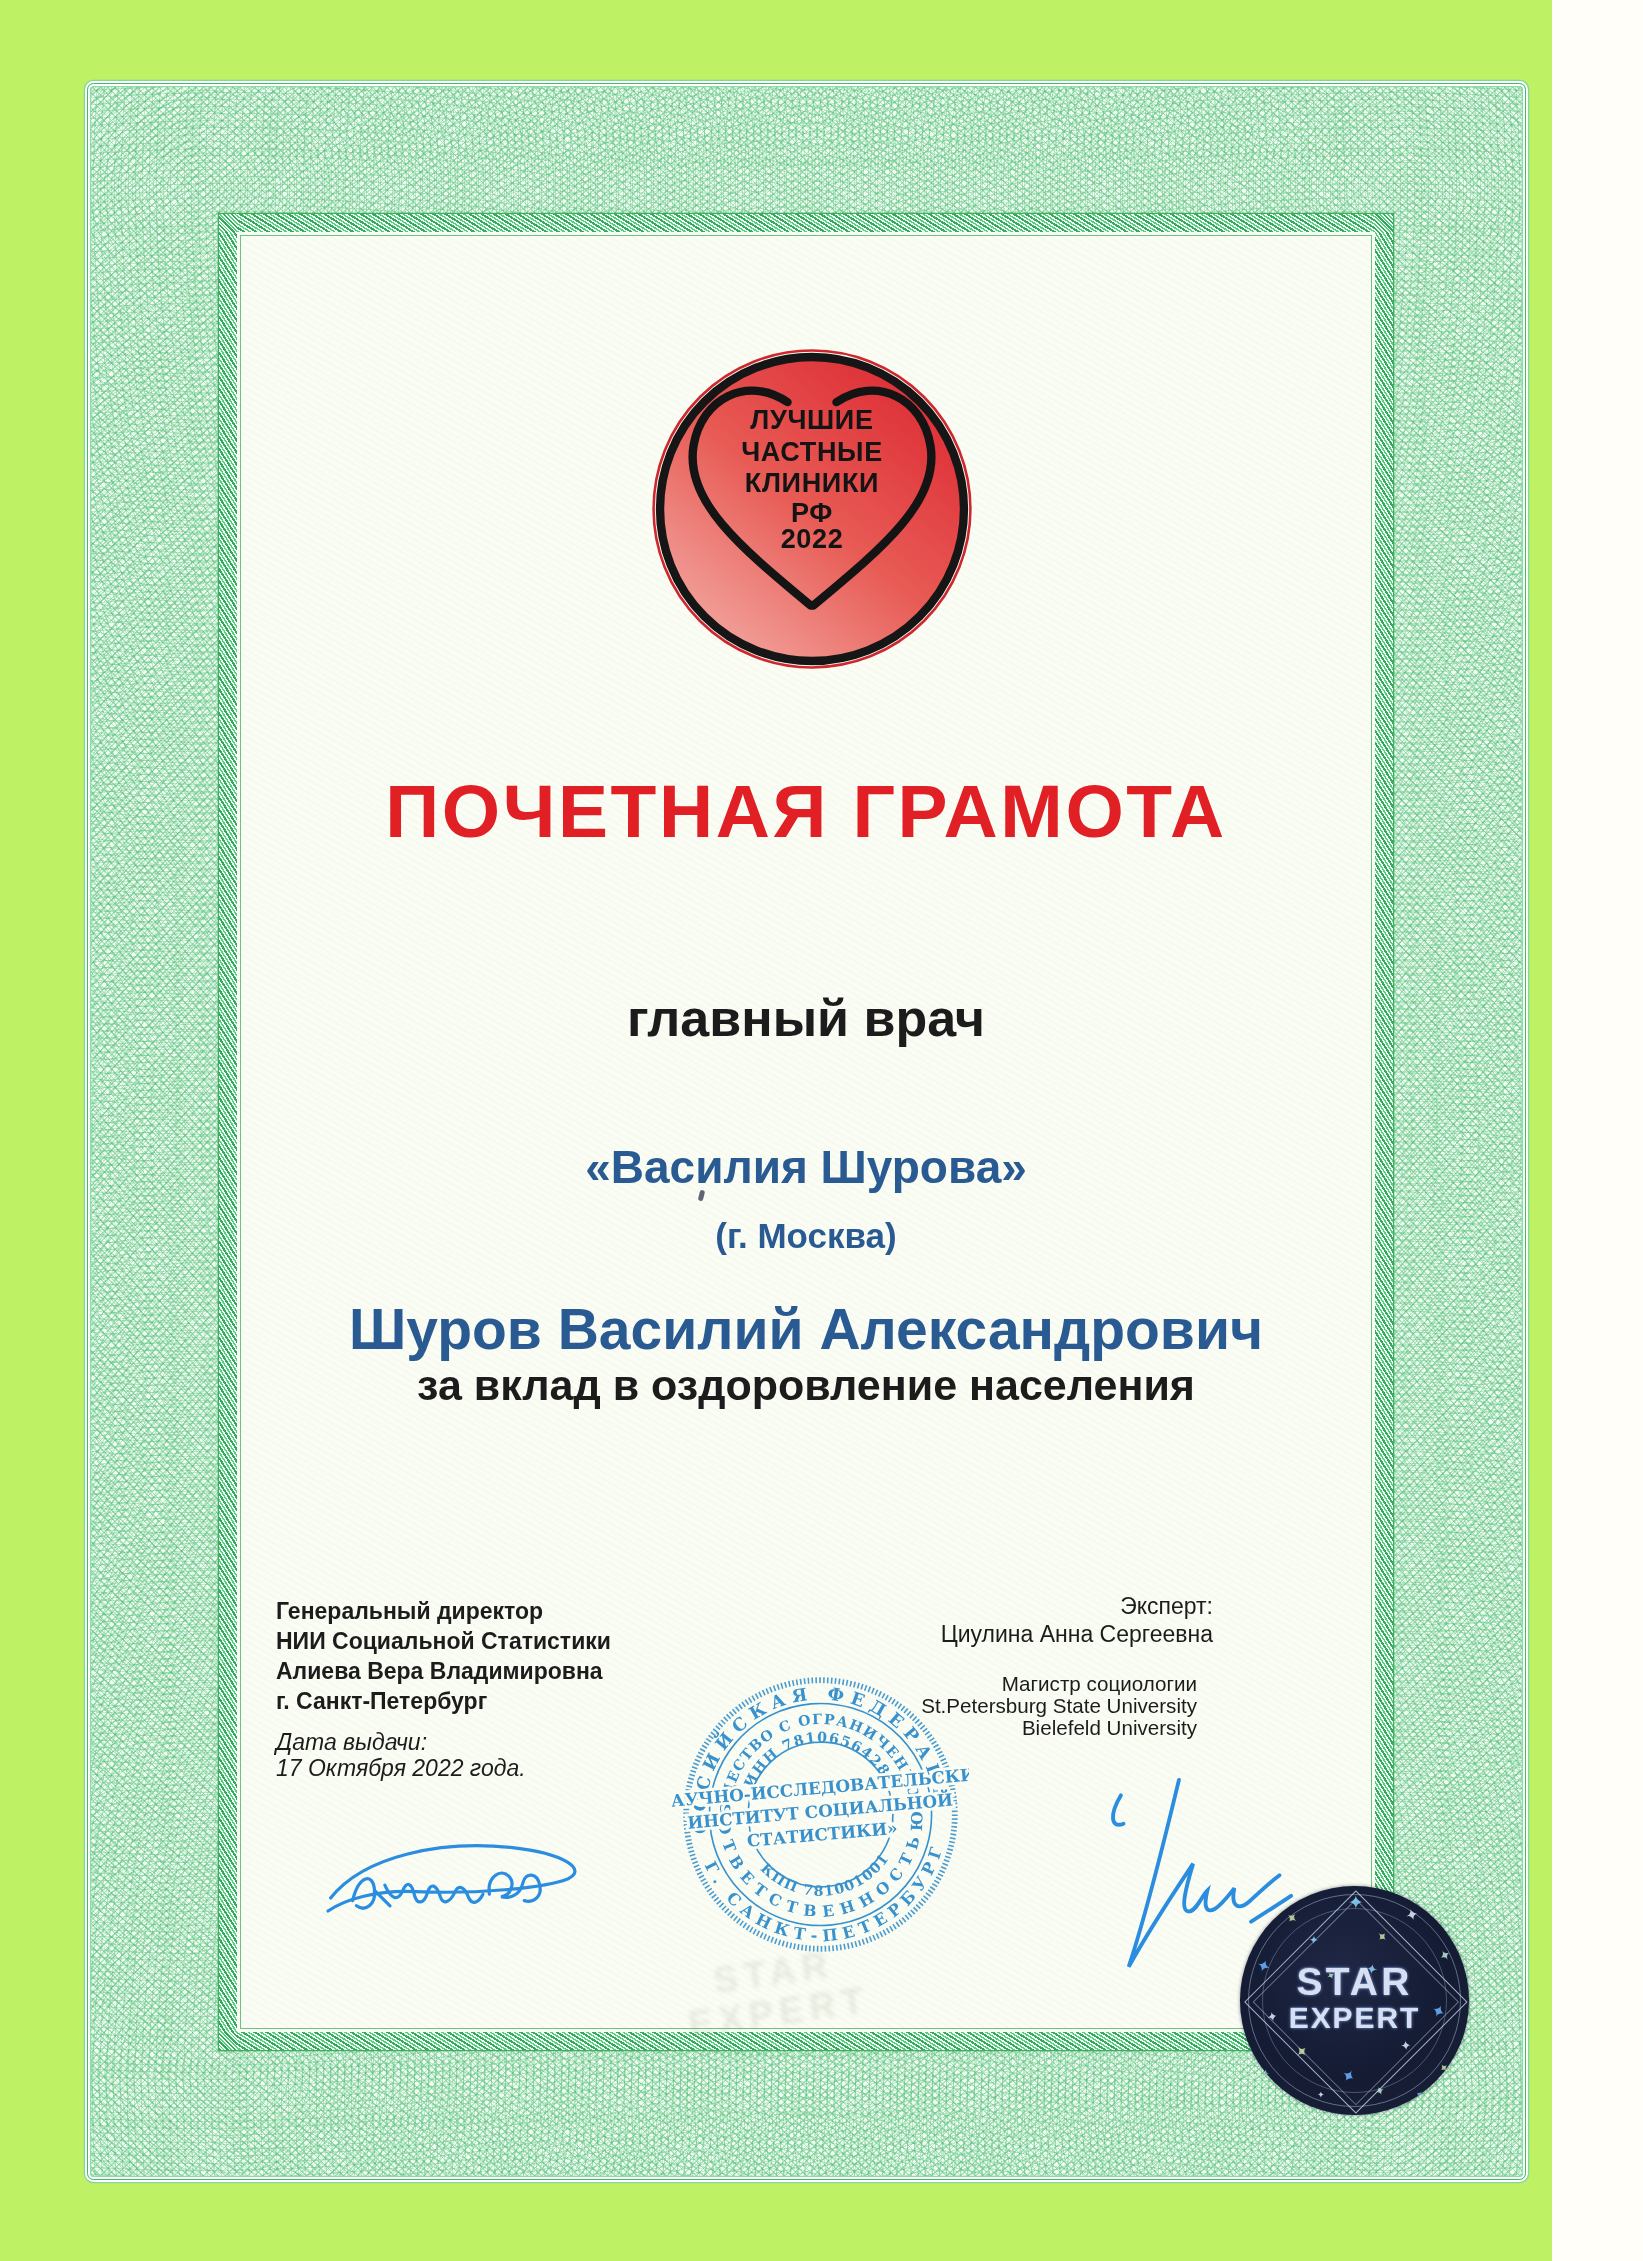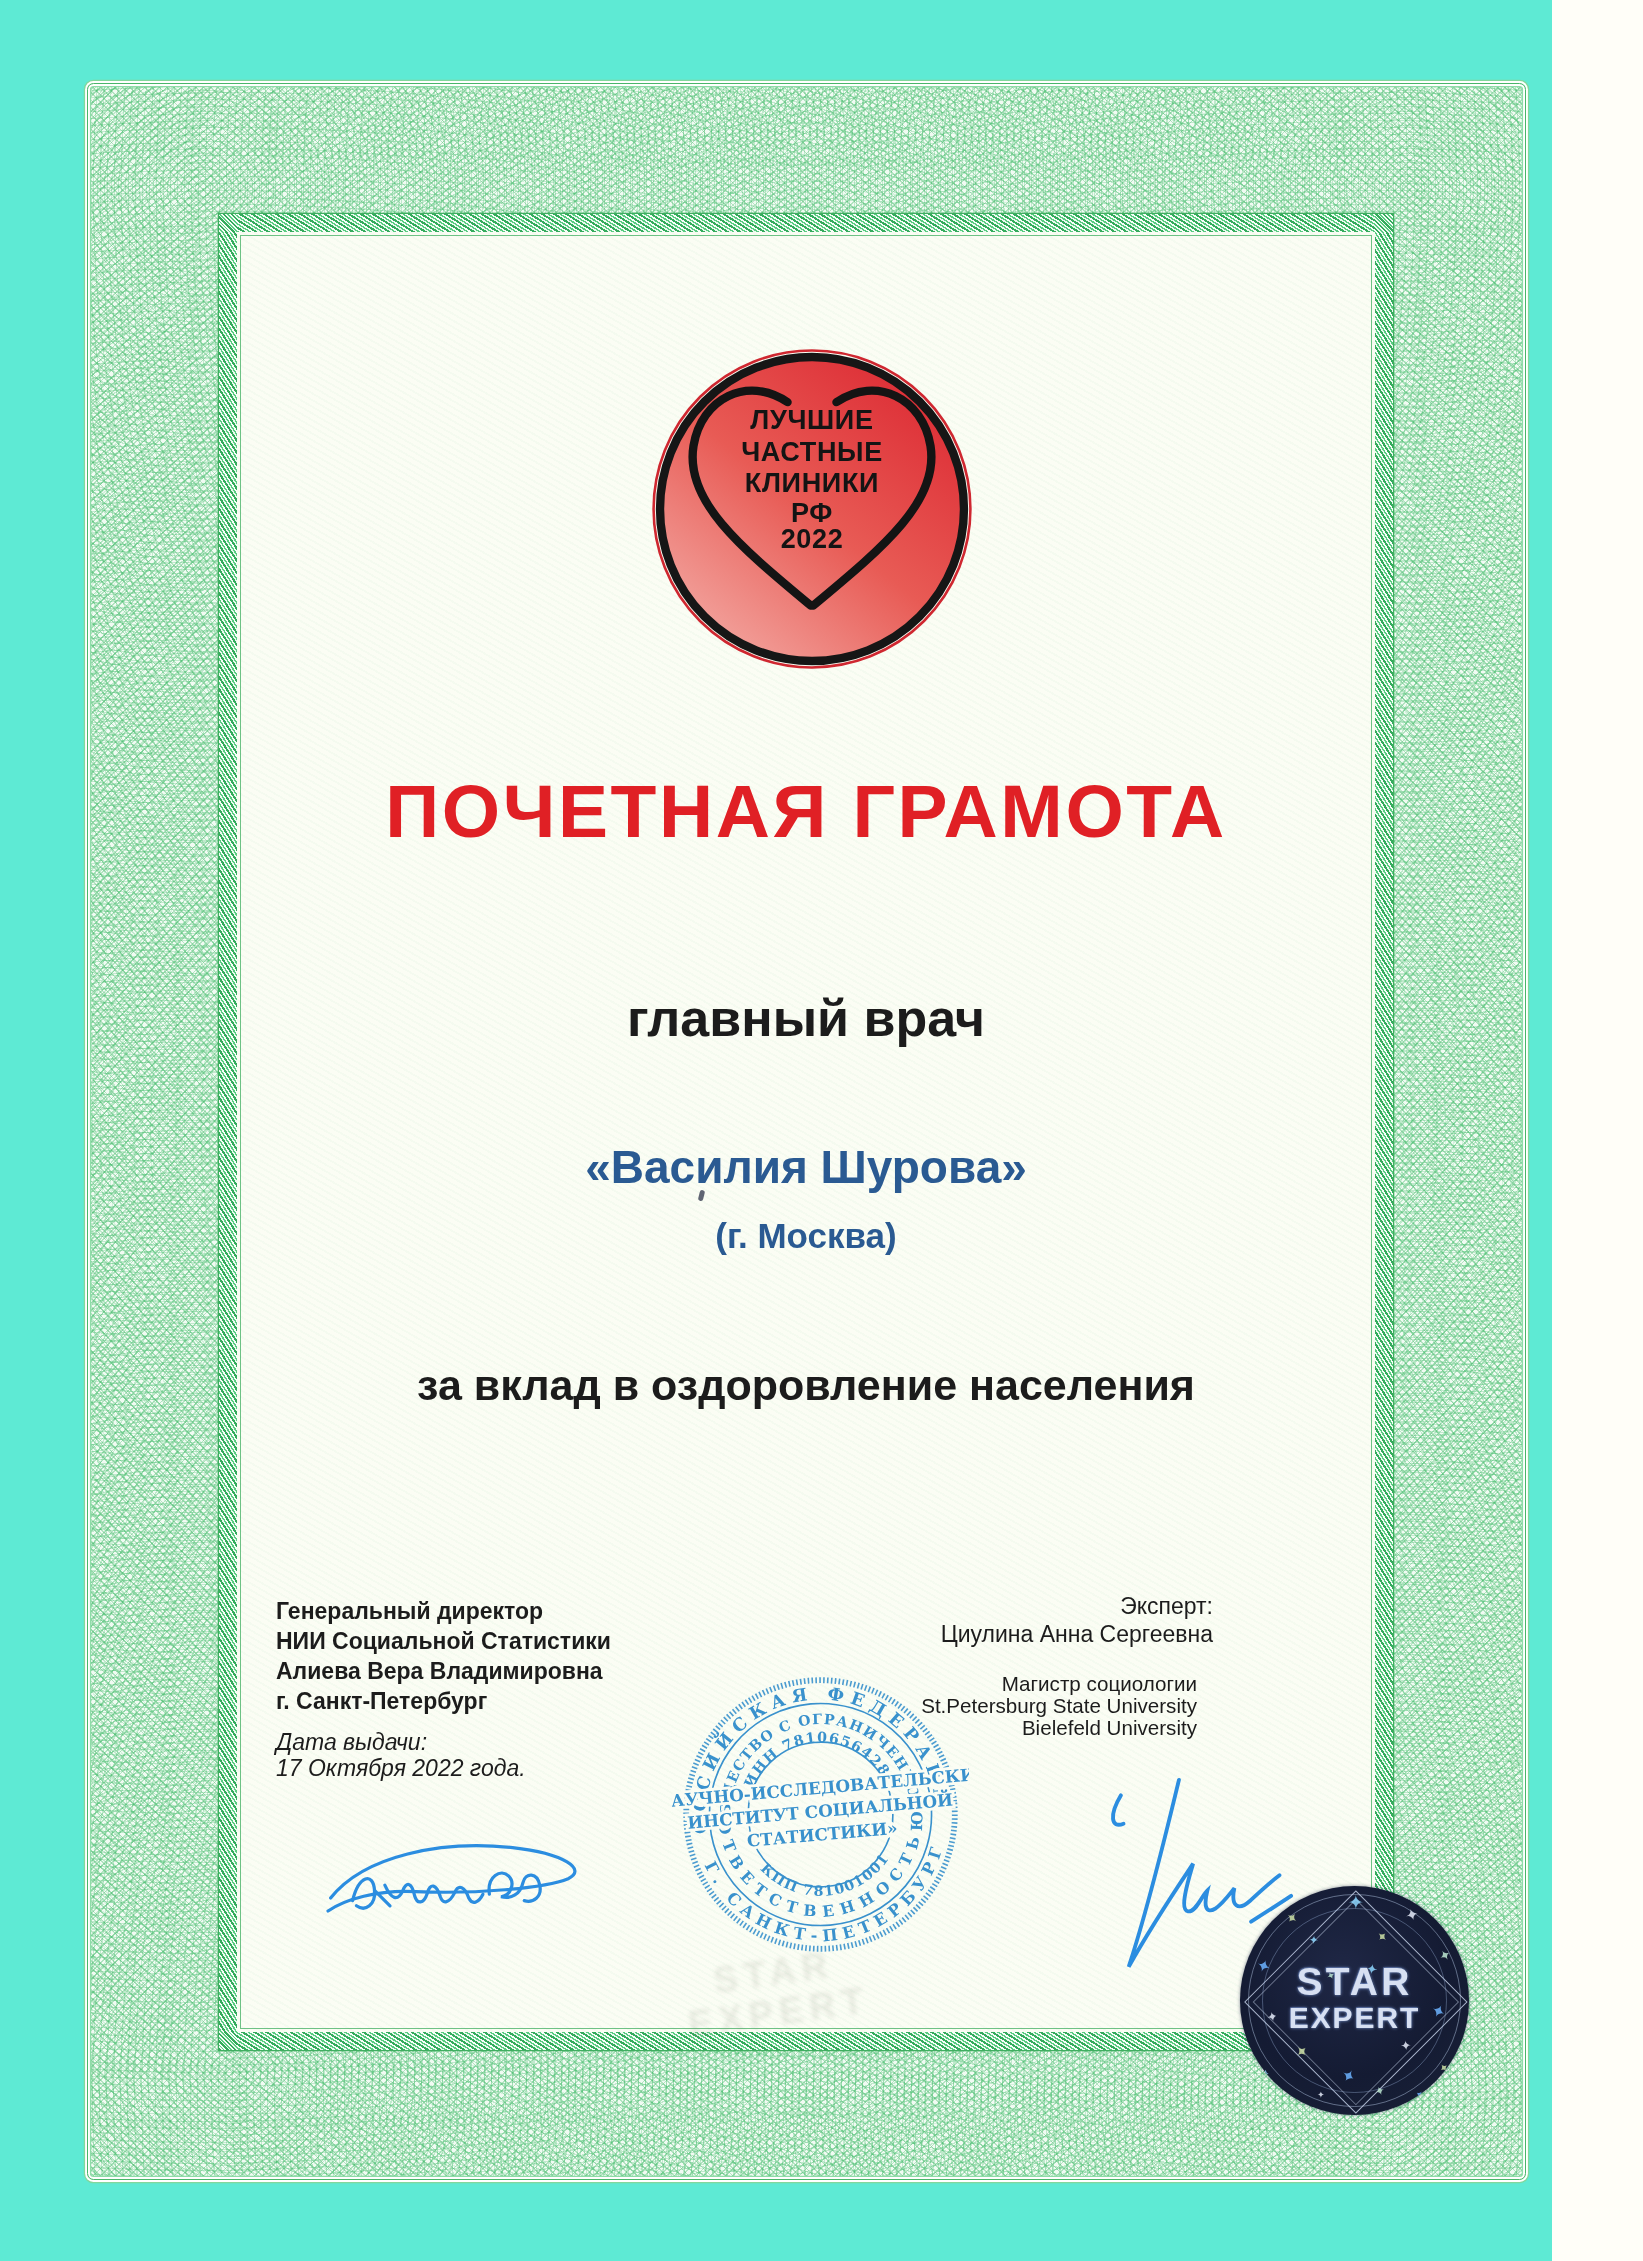--- a/index.html
+++ b/index.html
@@ -1,16 +1,16 @@
 <!DOCTYPE html>
 <html style="font-size:10.3px"><head>
 <meta charset="utf-8">
 <style>
   html,body{margin:0;padding:0;background:#fffef8;}
-  .page{position:relative;width:1552px;height:2261px;background:#5eead4;overflow:hidden;
+  .page{position:relative;width:1552px;height:2261px;background:#bef264;overflow:hidden;
         font-family:"Liberation Sans",sans-serif;}
 
   
   .ornament{position:absolute;left:87px;top:83px;width:1437px;height:2095px;
     background-color:#f1fbf3;
     background-image:
       repeating-radial-gradient(circle at 8% 5%,  rgba(64,186,104,.28) 0 1.3px, rgba(255,255,255,0) 1.3px 7px),
       repeating-radial-gradient(circle at 92% 5%, rgba(64,186,104,.28) 0 1.3px, rgba(255,255,255,0) 1.3px 7px),
       repeating-radial-gradient(circle at 10% 95%,rgba(64,186,104,.28) 0 1.3px, rgba(255,255,255,0) 1.3px 7px),
       repeating-radial-gradient(circle at 90% 96%,rgba(64,186,104,.28) 0 1.3px, rgba(255,255,255,0) 1.3px 7px),
@@ -111,20 +111,21 @@
       <text x="250" y="223">КЛИНИКИ</text>
       <text x="250" y="270">РФ</text>
       <text x="250" y="311">2022</text>
     </g>
   </svg>
 
   <div class="cline title">ПОЧЕТНАЯ ГРАМОТА</div>
   <div class="cline award2">главный врач</div>
   <div class="cline clinic2">«Василия Шурова»</div>
   <div class="cline city">(г. Москва)</div>
+  <div class="cline recipient">Шуров Василий Александрович</div>
   <div class="cline reason">за вклад в оздоровление населения</div>
   <div class="speck"></div>
 
   <div class="left-block">
     <div>Генеральный директор</div>
     <div>НИИ Социальной Статистики</div>
     <div>Алиева Вера Владимировна</div>
     <div>г. Санкт-Петербург</div>
   </div>
   <div class="date-block">

